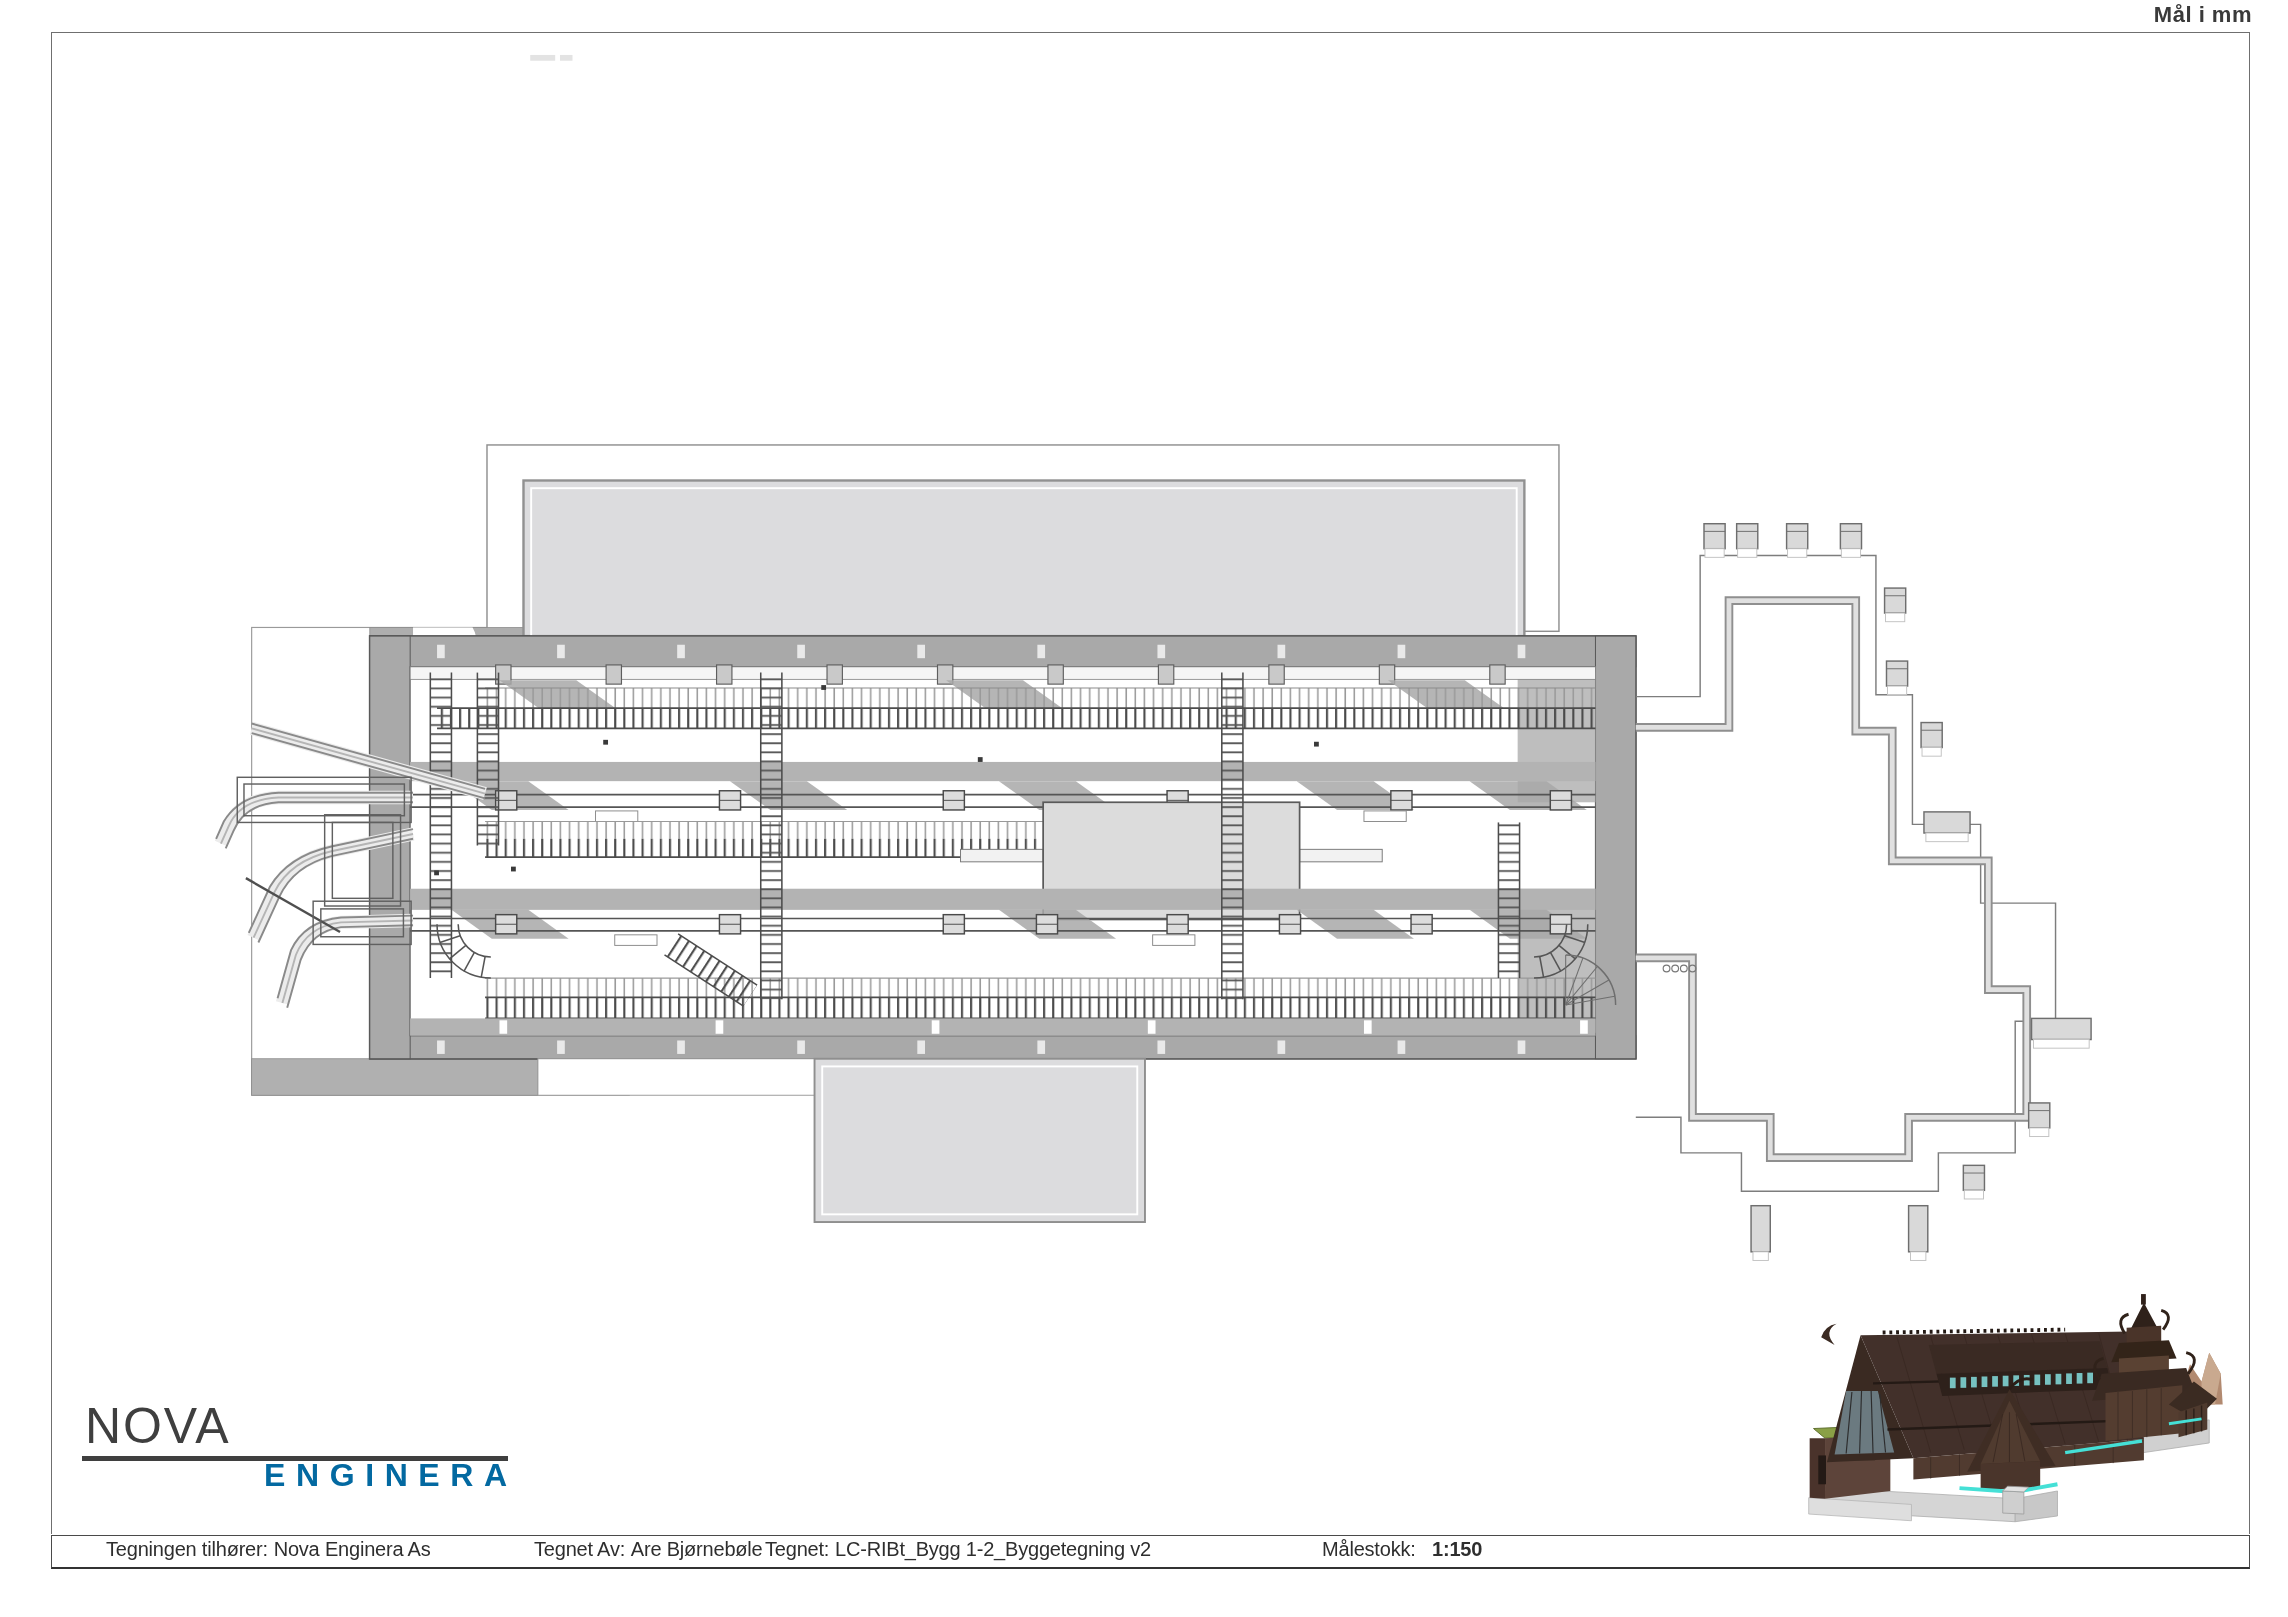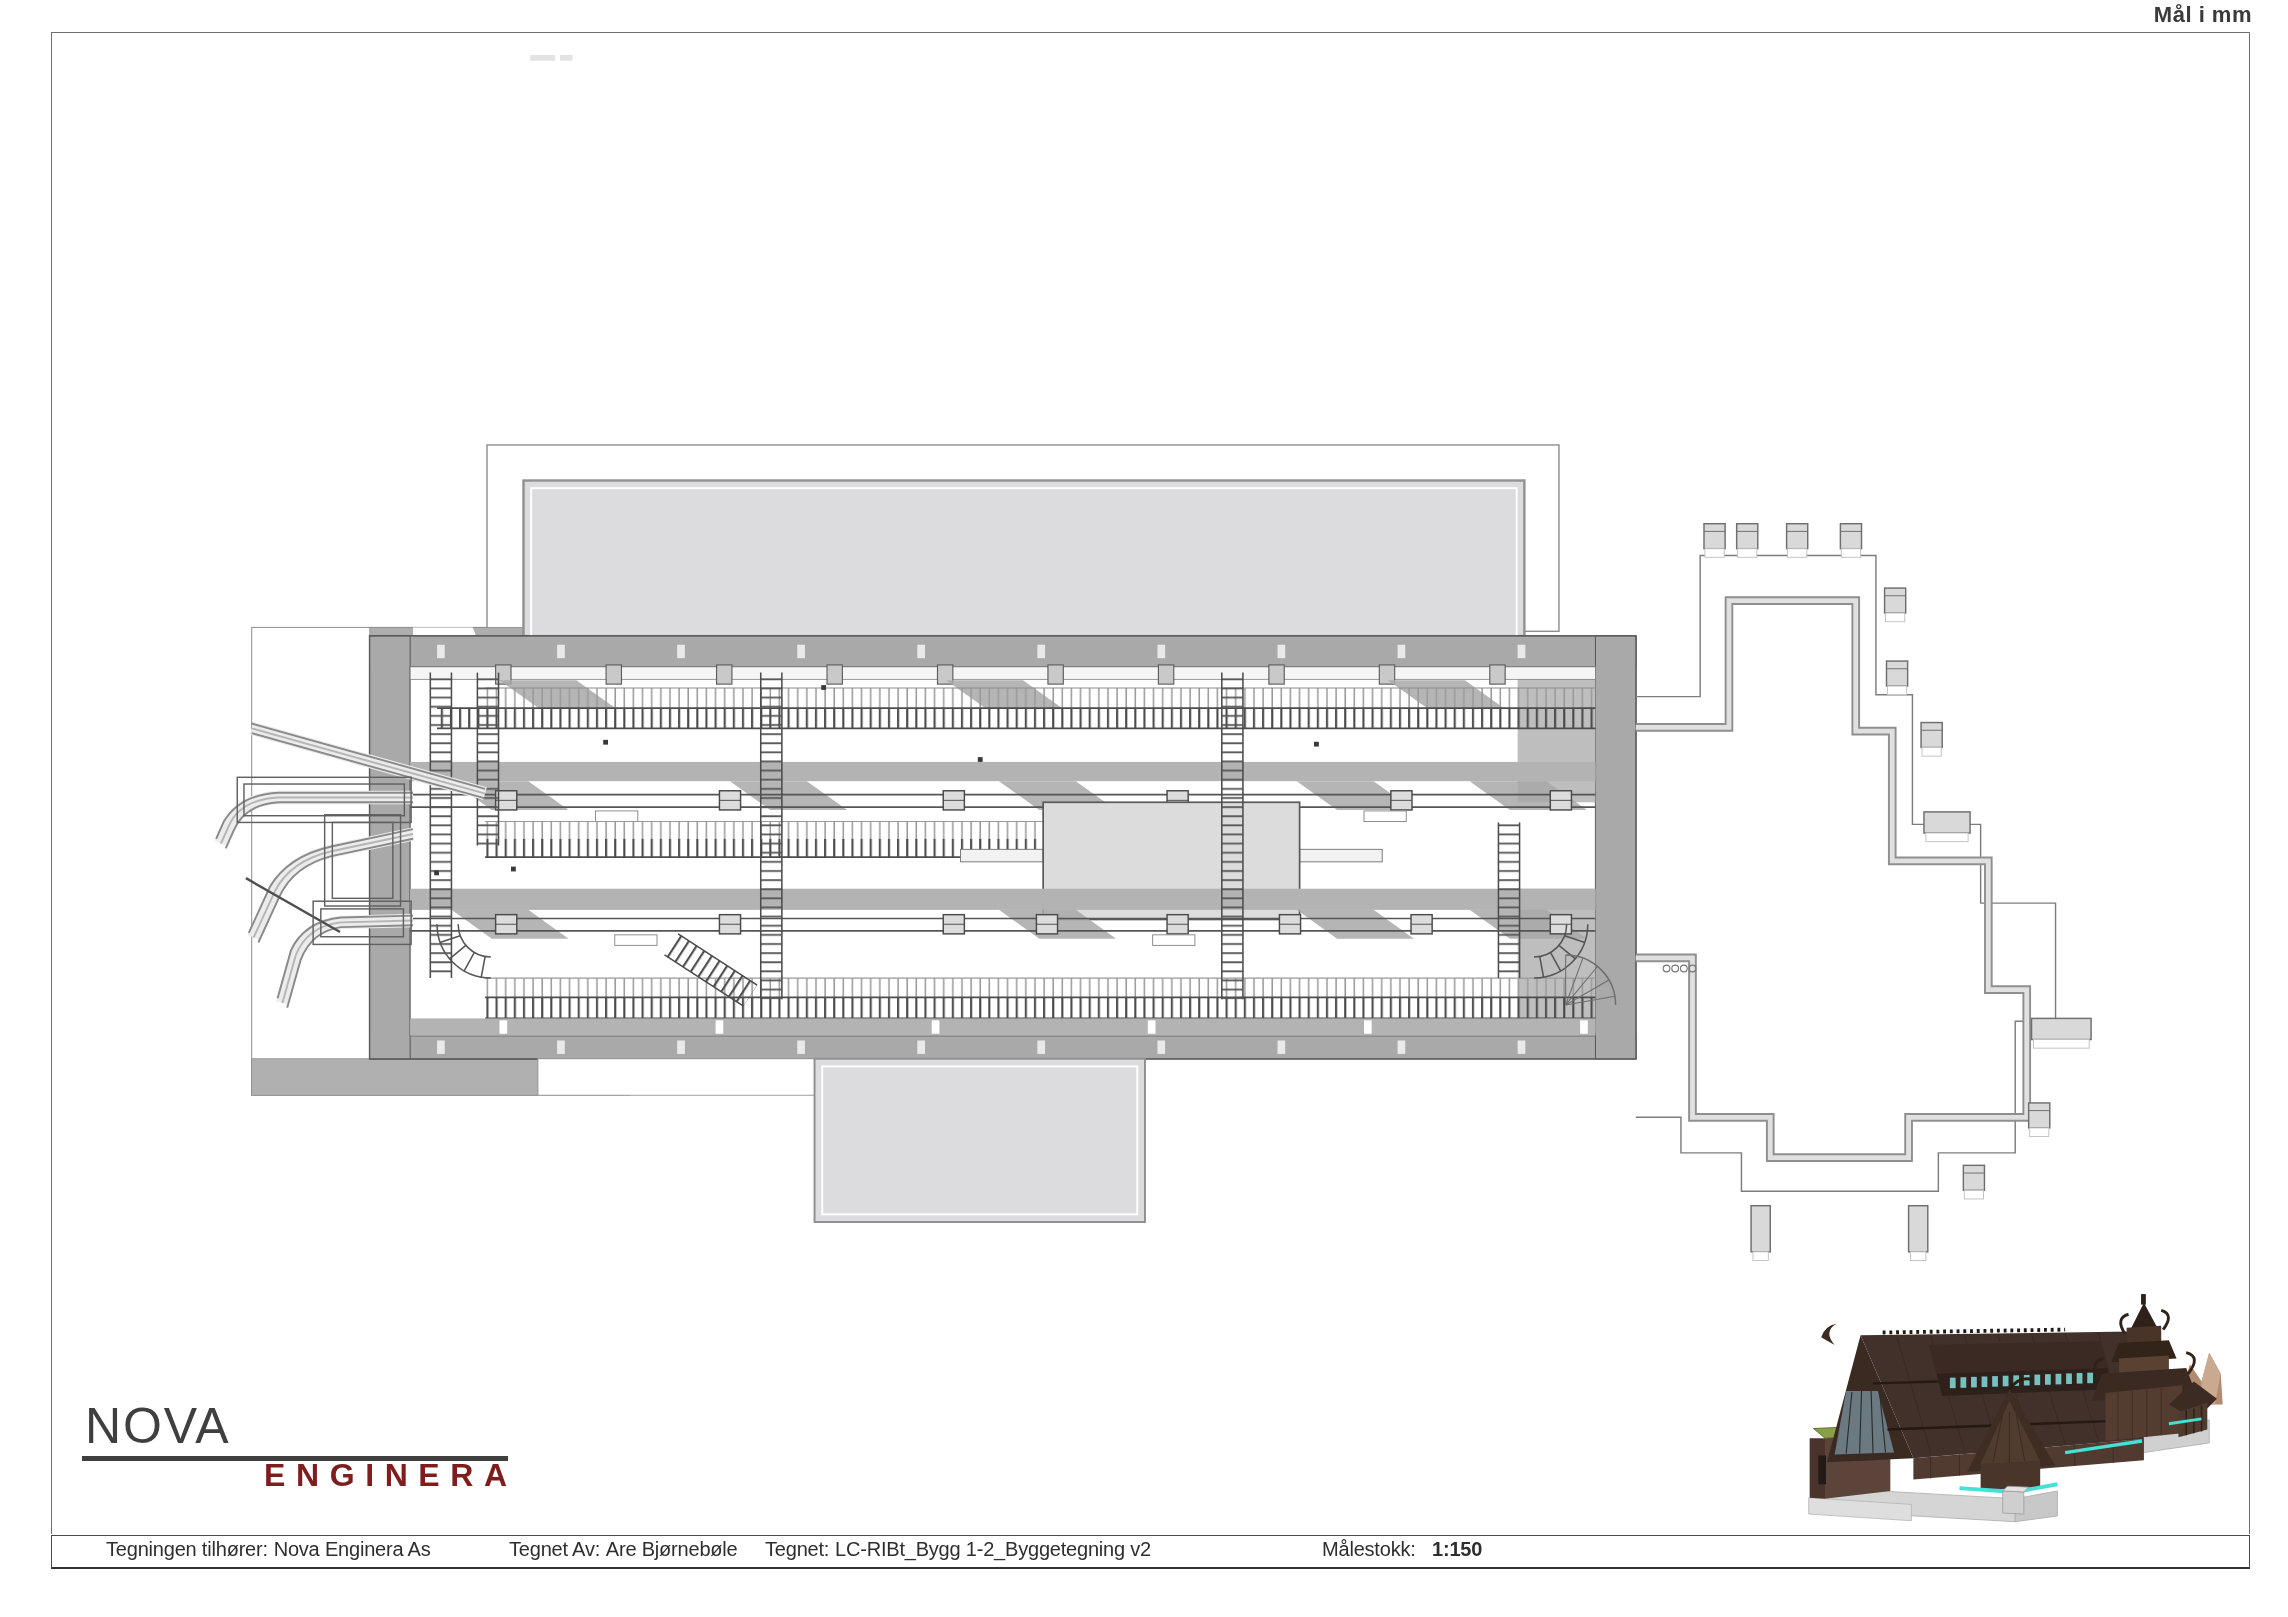--- a/index.html
+++ b/index.html
@@ -9,27 +9,27 @@
               color:#3a3a3a;letter-spacing:0.5px;}
   .frame{position:absolute;left:51px;top:32px;width:2199px;height:1502px;
          border:1.4px solid #6f6f6f;border-bottom:none;box-sizing:border-box;}
   .plan-svg{position:absolute;left:0;top:0;width:2288px;height:1618px;}
   
   .logo{position:absolute;left:85px;top:1401px;width:442px;height:96px;}
   .logo-primary{position:absolute;left:0;top:0;font-size:50px;font-weight:400;
                 letter-spacing:1.9px;color:#3f3f3f;line-height:1;}
   .logo-line{position:absolute;left:-2.9px;top:55px;width:426px;height:4.8px;background:#3f3f3f;}
   .logo-secondary{position:absolute;left:179px;top:58px;font-size:32px;font-weight:600;
-                  letter-spacing:10.6px;color:#7f1d1d;line-height:1;}
+                  letter-spacing:10.6px;color:#0369a1;line-height:1;}
   
   .footer{position:absolute;left:51px;top:1535px;width:2199px;height:34px;background:#fff;
           border:1.2px solid #4a4a4a;border-bottom:2.9px solid #333;box-sizing:border-box;}
   .f-item{position:absolute;top:0;height:27px;line-height:27px;font-size:20px;
           color:#2e2e2e;white-space:nowrap;font-weight:500;letter-spacing:-0.2px;}
-  .f-owner{left:54px;} .f-drawnby{left:457px;} .f-file{left:713px;}
+  .f-owner{left:54px;} .f-drawnby{left:482px;} .f-file{left:713px;}
   .f-scalelabel{left:1270px;} .f-scaleval{left:1380px;font-weight:bold;}
   .f-item .lbl{margin-right:5.8px;}
 </style>
 </head>
 <body>
 
 <div class="sheet">
 
   <div class="units-note">Mål i mm</div>
   <div class="frame"></div>

